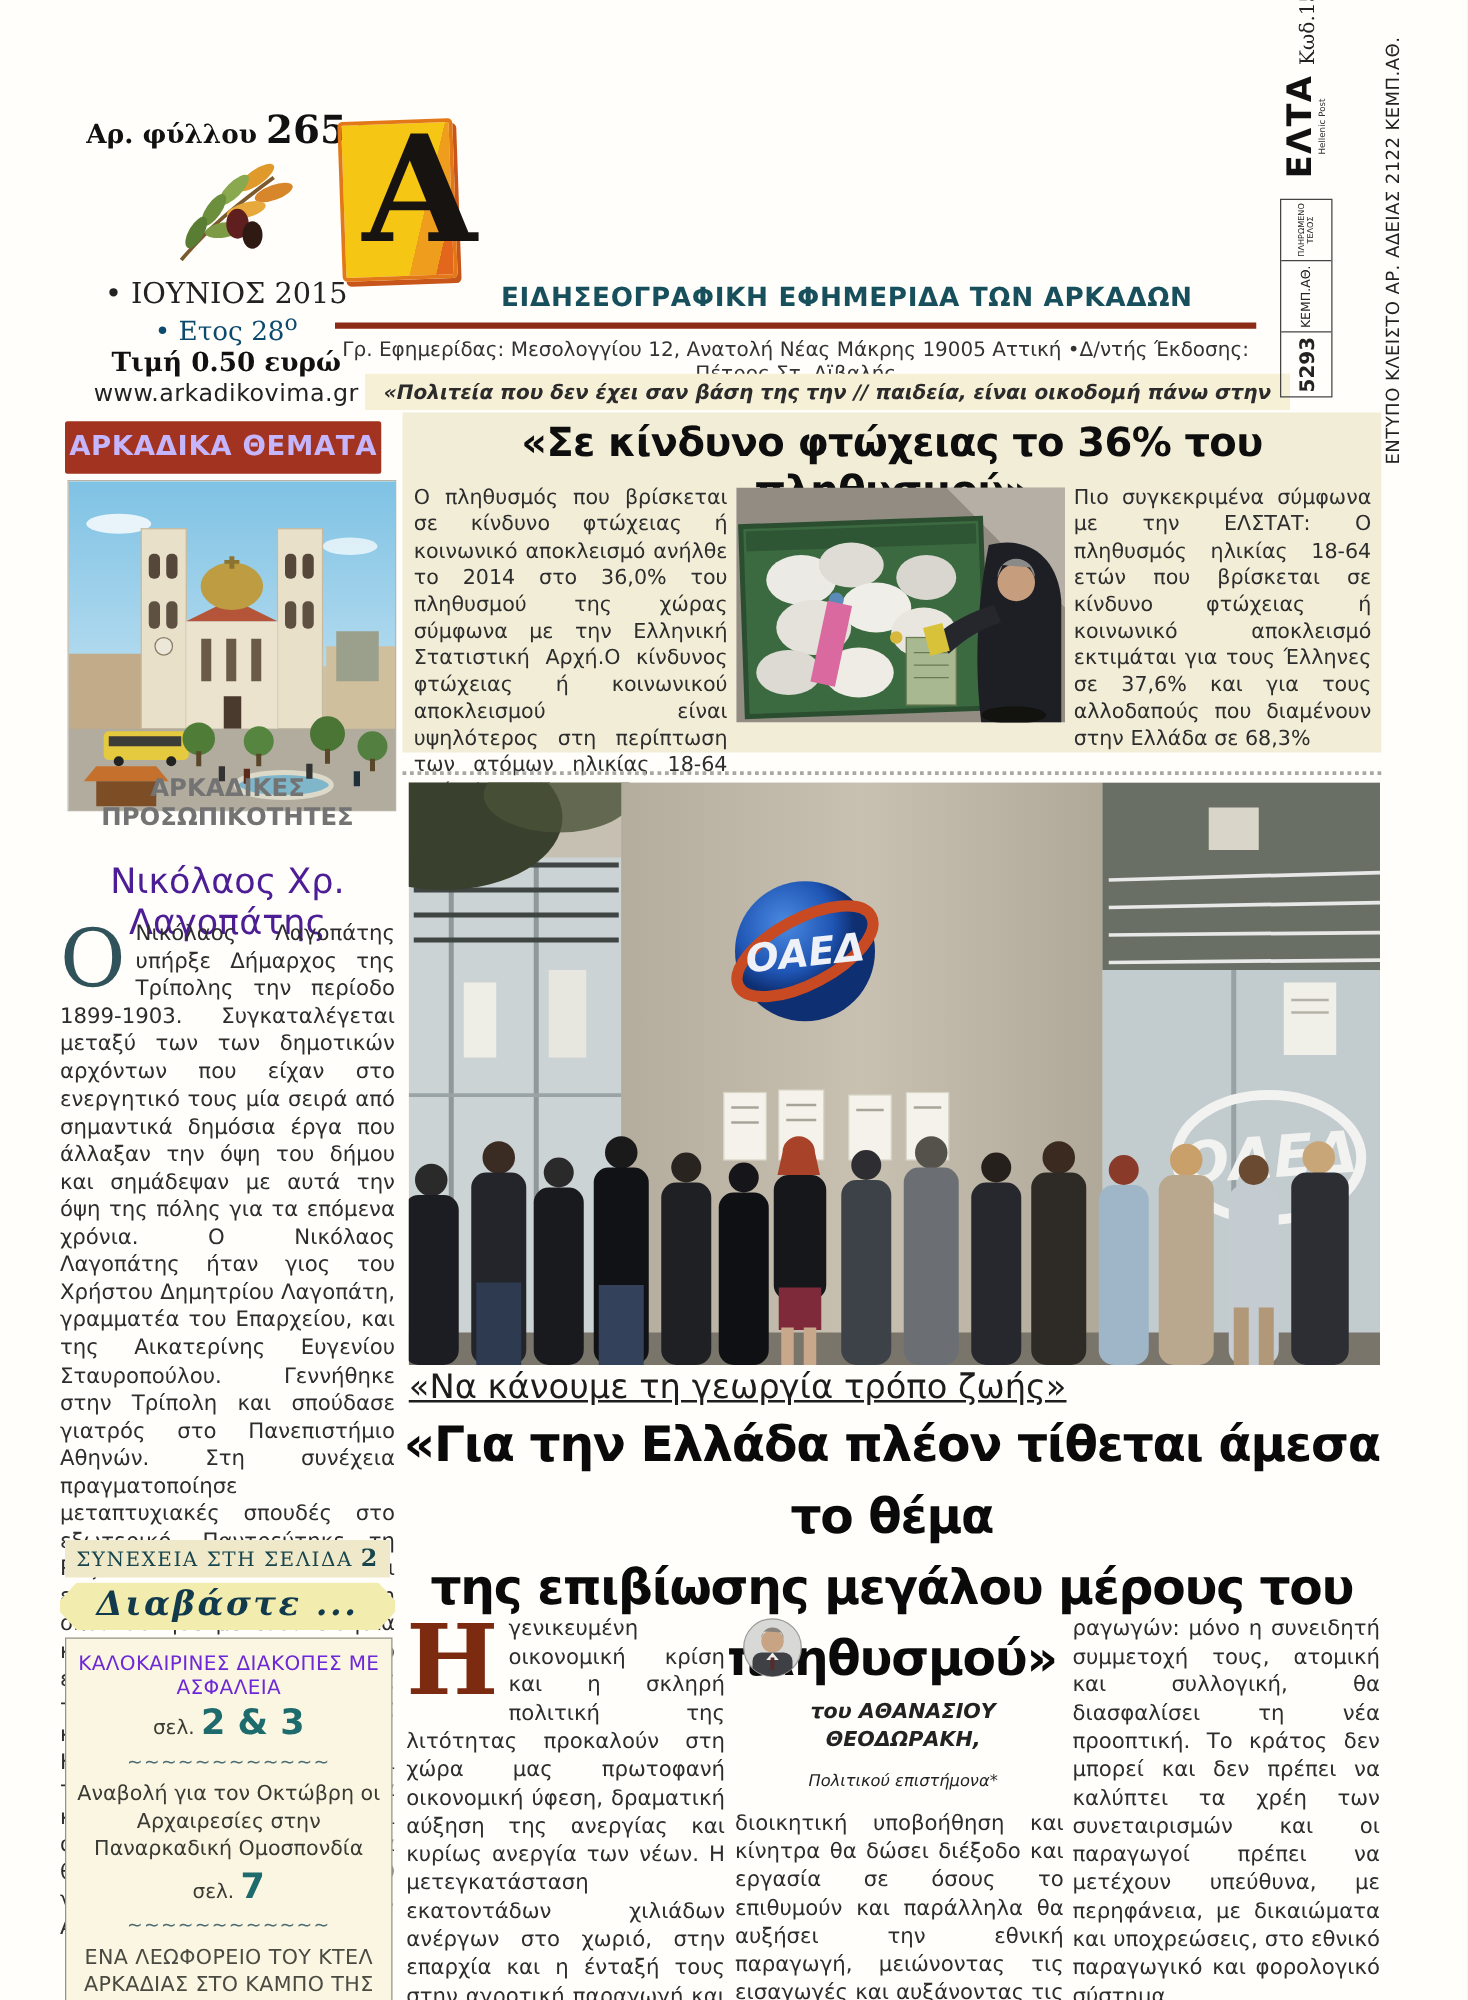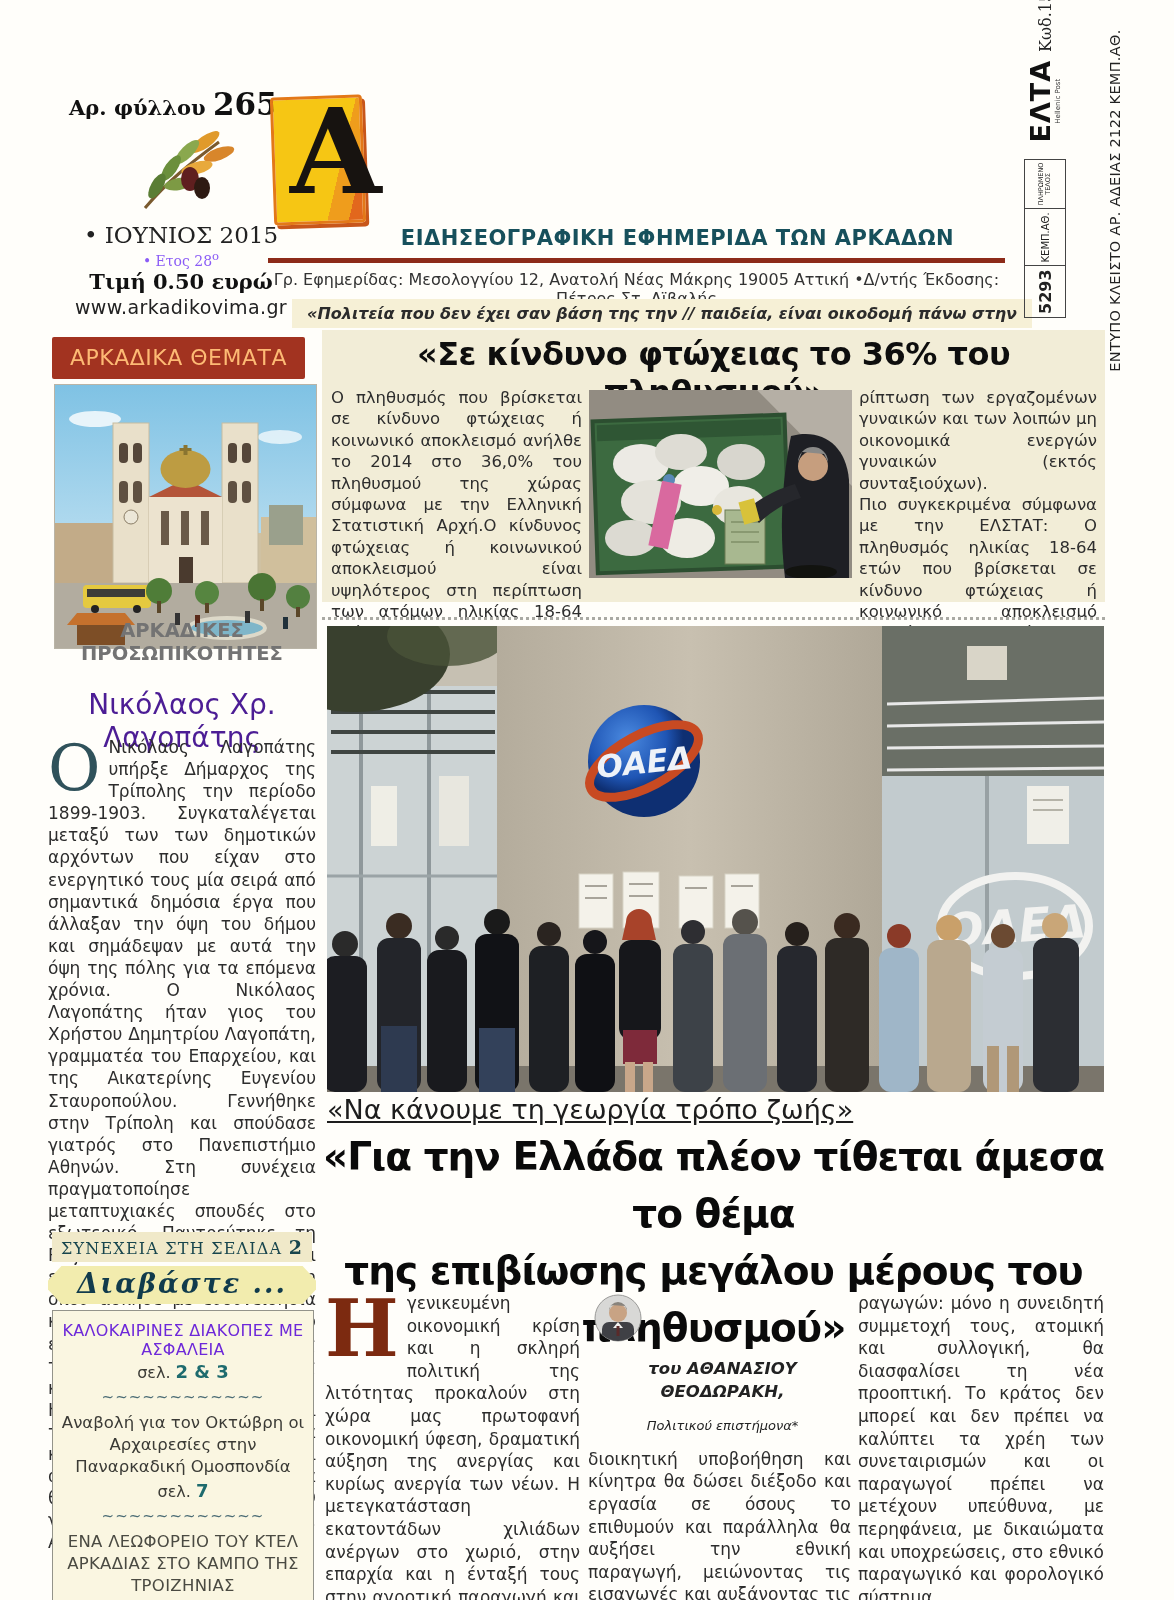--- a/index.html
+++ b/index.html
@@ -6,21 +6,21 @@
   .page{position:relative;width:1174px;height:1600px;background:#fffefa;margin:0 auto;
         font-family:"DejaVu Sans",sans-serif;color:#2e2e2e;overflow:hidden;}
   .abs{position:absolute;}
 
   
   .issue-block{left:52px;top:86px;width:258px;text-align:center;}
   .issue-line{font-family:"DejaVu Serif",serif;font-weight:bold;font-size:21px;color:#111;}
   .issue-no{font-size:31px;}
   .issue-sup{font-size:12px;vertical-align:super;}
   .date-line{font-family:"DejaVu Serif",serif;font-size:23px;color:#222;margin-top:4px;}
-  .year-line{font-family:"DejaVu Serif",serif;font-size:14px;color:#8b5cf6;margin-top:1px;}
+  .year-line{font-family:"DejaVu Serif",serif;font-size:21px;color:#0c4a6e;margin-top:1px;}
   .price-line{font-family:"DejaVu Serif",serif;font-weight:bold;font-size:21px;color:#111;}
   .site-line{font-size:19px;color:#222;margin-top:2px;letter-spacing:.4px;}
 
   
   .logo-row{left:268px;top:92px;width:730px;height:140px;}
   .logo-box{position:absolute;left:4px;top:4px;width:86px;height:122px;
             background:linear-gradient(105deg,#f6c614 0 70%,#ef9d1c 70% 88%,#e2671d 88%);
             border:3px solid #e37818;border-radius:4px;transform:rotate(-2deg);
             box-shadow:3px 4px 0 #c8561a;}
   .logo-initial{position:absolute;left:22px;top:-8px;font-family:"DejaVu Serif",serif;
@@ -47,41 +47,41 @@
                padding:0 3px;color:#222;}
   .paidbox>div:last-child{border-right:none;}
   .paid3{font-size:16px;font-weight:bold;}
   .paid2{font-size:10px;}
   .paid1{font-size:6.5px;line-height:7px;text-align:center;}
   .permit-line{height:36px;display:flex;align-items:center;justify-content:center;
                font-size:14.5px;color:#222;letter-spacing:.3px;white-space:nowrap;}
 
   
   .banner-red{left:52px;top:337px;width:253px;height:42px;background:#a23320;border-radius:2px;
-              color:#fdba74;font-weight:normal;font-size:22px;text-align:center;line-height:42px;letter-spacing:.5px;}
+              color:#c4b5fd;font-weight:bold;font-size:22px;text-align:center;line-height:42px;letter-spacing:.5px;}
   .church{left:54px;top:384px;width:261px;height:263px;border:1px solid #b9b4a6;}
   .pers-heading{left:46px;top:619px;width:272px;text-align:center;color:#737373;
                 font-weight:bold;font-size:19.5px;}
   .pers-name{left:46px;top:688px;width:272px;text-align:center;color:#4c1d95;font-size:28px;}
   .bio{left:48px;top:736px;width:268px;font-size:17px;line-height:22.1px;text-align:justify;color:#2d2d2d;}
   .dropcap-o{float:left;font-family:"DejaVu Serif",serif;font-size:64px;line-height:56px;
              color:#30525b;margin:4px 8px 0 0;}
   .cont{background:#f0e9c9;color:#17454d;font-family:"DejaVu Serif",serif;font-size:16px;
         letter-spacing:1.2px;text-align:center;padding:4px 0;}
   .cont b{font-size:19px;}
   .cont-2{left:52px;top:1232px;width:260px;}
   .read-head{left:48px;top:1266px;width:268px;height:38px;background:#f2ecae;
         clip-path:polygon(5% 0,95% 0,100% 38%,100% 62%,95% 100%,5% 100%,0 62%,0 38%);
         text-align:center;color:#113b4c;font-family:"DejaVu Serif",serif;font-style:italic;
         font-weight:bold;font-size:27px;line-height:36px;letter-spacing:2px;}
   .read-box{left:52px;top:1310px;width:248px;border:1.5px solid #93938a;background:#faf6e1;
         padding:10px 6px;text-align:center;}
   .teaser-t1{font-size:16px;color:#6d28d9;letter-spacing:.3px;}
   .teaser-pg{font-size:16px;color:#3c3c36;margin-top:2px;}
-  .teaser-pg b{font-size:18px;color:#1e6b6e;}
+  .teaser-pg b{font-size:28px;color:#1e6b6e;}
   .tildes{color:#4a6b74;font-size:15px;letter-spacing:1px;margin:6px 0;}
   .teaser-t2{font-size:16.5px;color:#3a3a35;line-height:22px;}
   .teaser-t3{font-size:16.5px;color:#4a4a42;line-height:22px;letter-spacing:.3px;}
 
   
   .main-panel{left:322px;top:330px;width:783px;height:272px;background:#f2edd7;}
   .hl-top{position:absolute;left:0;top:5px;width:100%;text-align:center;font-weight:bold;
           font-size:32px;color:#0e0e0e;letter-spacing:-.5px;}
   .pov-col{position:absolute;top:57px;font-size:16.5px;line-height:21.4px;text-align:justify;color:#2d2d2d;}
   .pov-c1{left:9px;width:251px;}
@@ -300,21 +300,20 @@
       <line x1="142" y1="142" x2="170" y2="142" stroke="#6a7a52"></line>
       <line x1="142" y1="152" x2="170" y2="152" stroke="#6a7a52"></line>
       <path d="M202,46 C232,38 257,54 260,90 L260,188 L196,188 C190,140 193,90 202,46 Z" fill="#1e1f24"></path>
       <circle cx="224" cy="76" r="15" fill="#c69e7e"></circle>
       <path d="M209,72 a15,15 0 0 1 30,0 l-4,-8 -22,-2 z" fill="#8a8a88"></path>
       <path d="M206,94 C186,100 172,108 160,118 L170,133 C184,120 198,112 212,108 Z" fill="#26272c"></path>
       <rect x="152" y="110" width="16" height="23" fill="#d8c23a" transform="rotate(-15 160 121)"></rect>
       <ellipse cx="222" cy="182" rx="26" ry="7" fill="#12130f"></ellipse>
     </svg>
     <div class="pov-col pov-c2">
-      <p>ρίπτωση των εργαζομένων γυναικών και των λοιπών μη οικονομικά ενεργών γυναικών (εκτός συνταξιούχων).</p>
       <p>Πιο συγκεκριμένα σύμφωνα με την ΕΛΣΤΑΤ: Ο πληθυσμός ηλικίας 18-64 ετών που βρίσκεται σε κίνδυνο φτώχειας ή κοινωνικό αποκλεισμό εκτιμάται για τους Έλληνες σε 37,6% και για τους αλλοδαπούς που διαμένουν στην Ελλάδα σε 68,3%</p>
     </div>
   </div>
 
   <div class="abs dotted-sep"></div>
 
   <svg class="abs oaed" viewBox="0 0 777 466">
     <defs>
       <radialGradient id="sph" cx=".35" cy=".3">
         <stop offset="0" stop-color="#4b8ae0"></stop>

